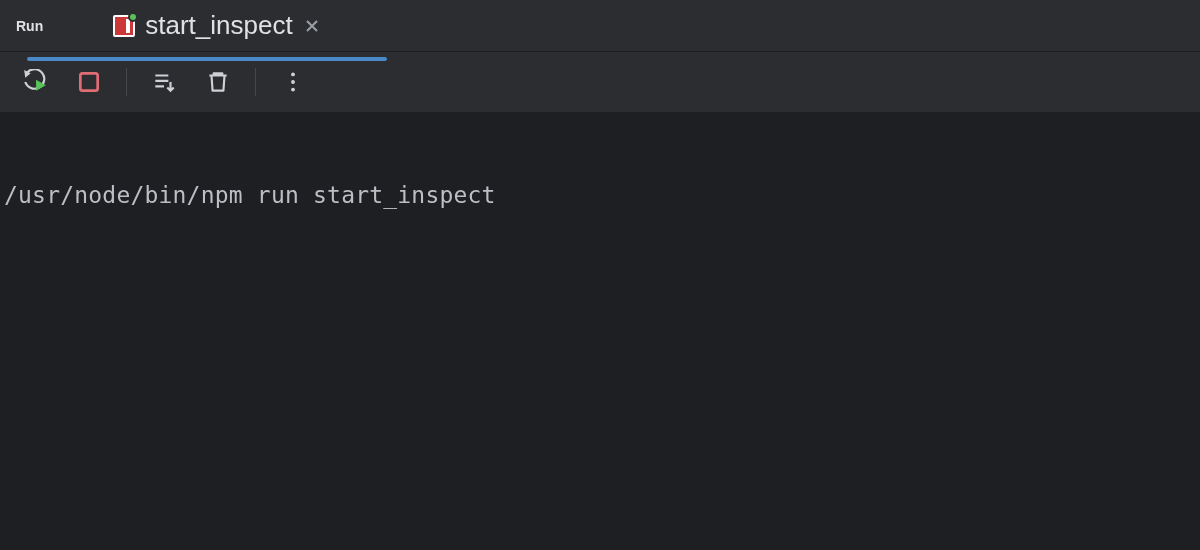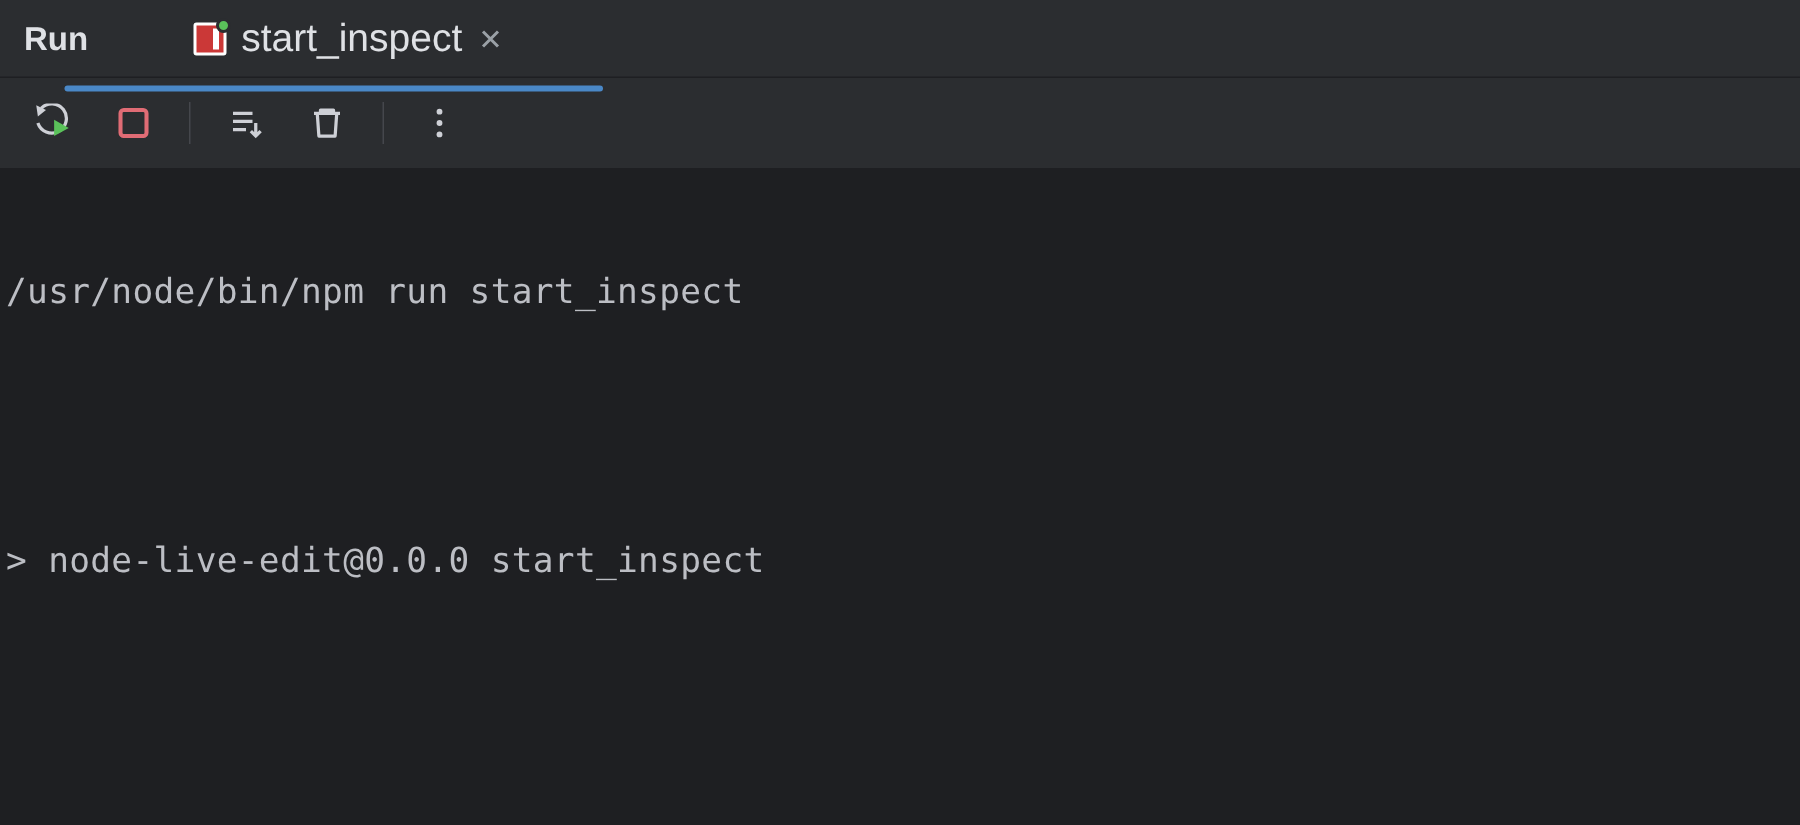--- a/index.html
+++ b/index.html
@@ -17,21 +17,21 @@
     align-items: center;
     height: 52px;
     background: #2b2d30;
     border-bottom: 1px solid #1e1f22;
     padding-left: 16px;
     gap: 0;
   }
   .run-label {
     color: #dfe1e5;
     font-family: -apple-system, "Segoe UI", sans-serif;
-    font-size: 22px;
+    font-size: 14px;
     font-weight: 600;
     margin-right: 56px;
   }
   .tab {
     display: flex;
     align-items: center;
     height: 68px;
     gap: 10px;
     padding: 0 14px;
     font-family: -apple-system, "Segoe UI", sans-serif;
@@ -161,18 +161,17 @@
       <circle cx="12" cy="5" r="1.8" fill="#ced0d6"></circle>
       <circle cx="12" cy="12" r="1.8" fill="#ced0d6"></circle>
       <circle cx="12" cy="19" r="1.8" fill="#ced0d6"></circle>
     </svg>
   </div>
 </div>
 
 <div class="console">
 <div>/usr/node/bin/npm run start_inspect</div>
 <div>&nbsp;</div>
-<div>&gt; node-live-edit@0.0.0 start_inspect</div>
 <div>&nbsp;</div>
 
 
 
 </div>
 
 </body></html>

